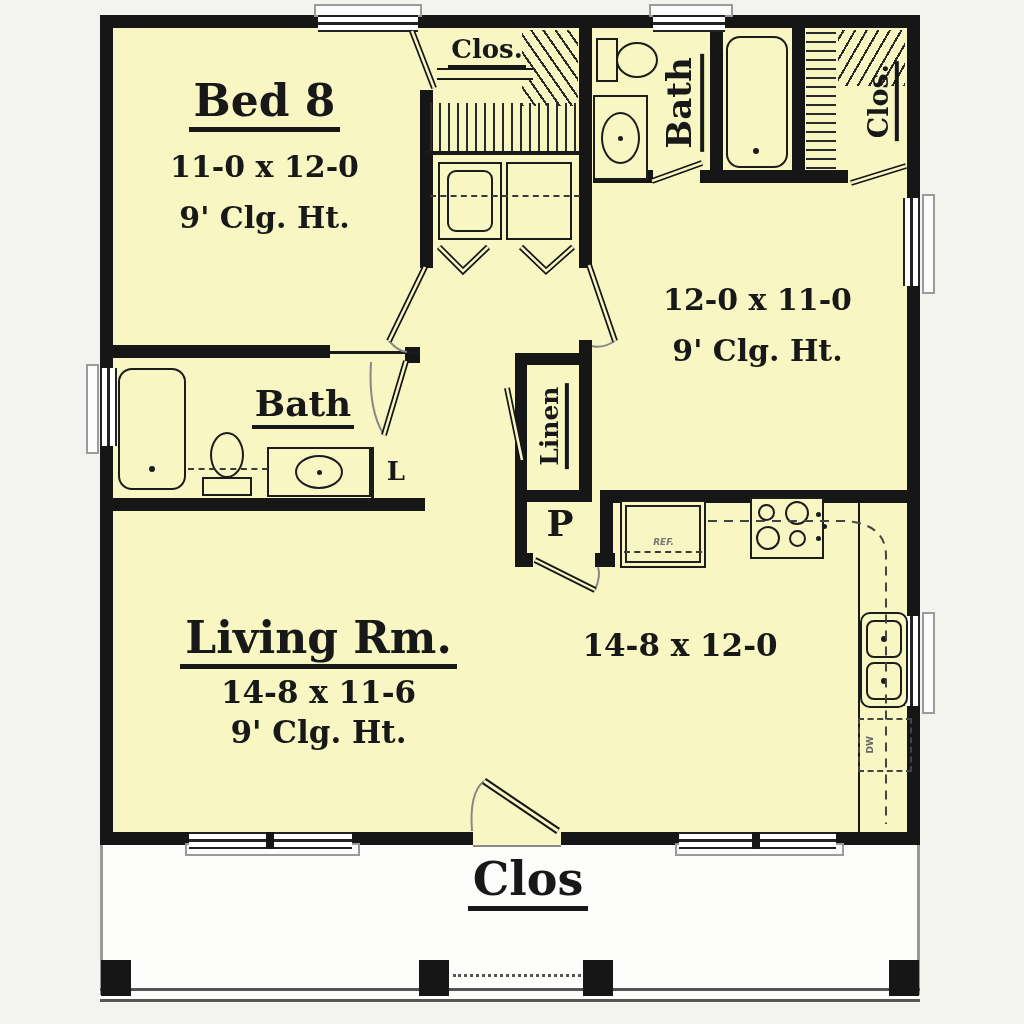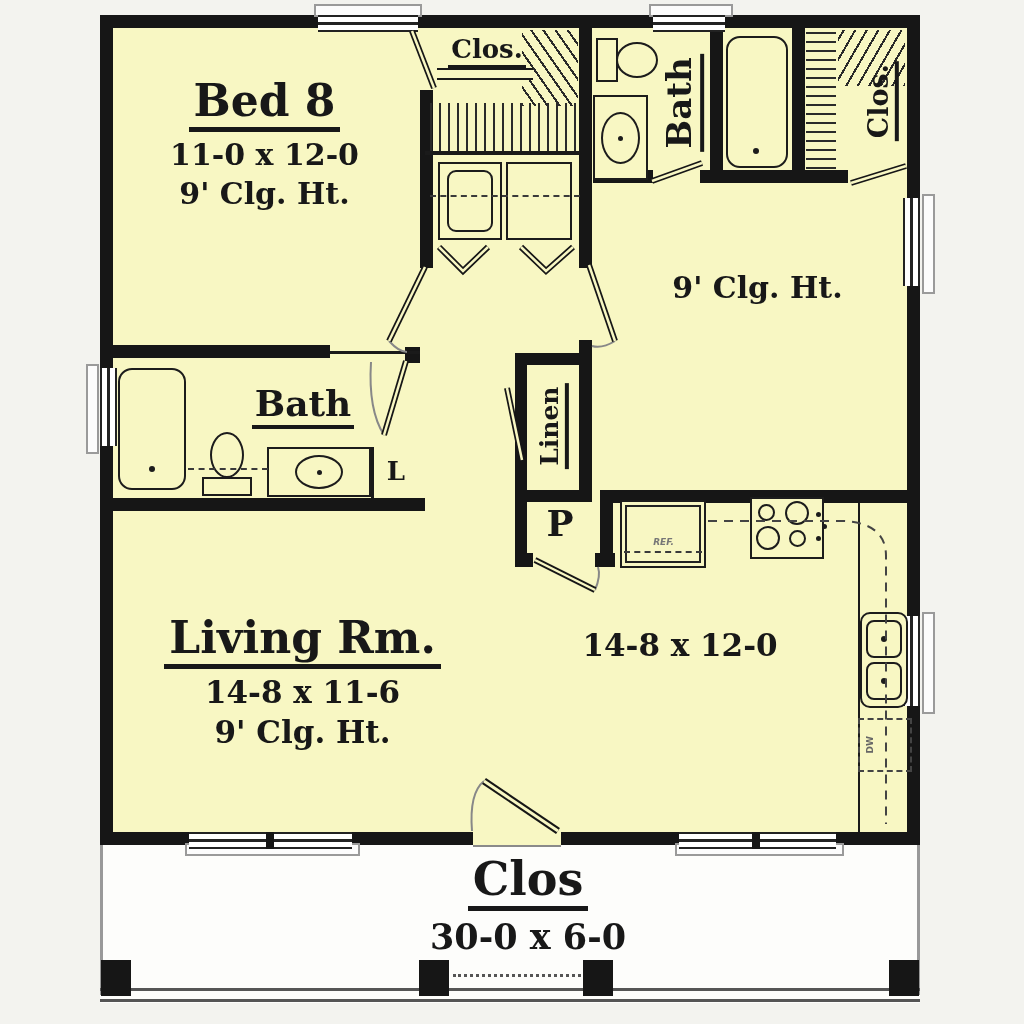--- a/index.html
+++ b/index.html
@@ -23,21 +23,21 @@
   .fix{border:2px solid #1c1c1c;background:#f8f7c3;box-sizing:border-box;}
   .oval{border-radius:50%;}
   .dot{background:#1c1c1c;border-radius:50%;}
   .dashT{border-top:2px dashed #3a3a3a;}
   .dotT{border-top:3px dotted #555;}
   
   .lbl{position:absolute;text-align:center;color:#181818;font-weight:bold;line-height:1.05;}
   .nm{display:inline-block;border-bottom:5px solid #181818;padding:0 5px 3px;}
   .nm2{display:inline-block;border-bottom:4px solid #181818;padding:0 3px 2px;}
   .f44{font-size:44px;} .f46{font-size:46px;} .f42{font-size:42px;}
-  .f30{font-size:30px;margin-top:7px;} .f31{font-size:31px;margin-top:7px;}
+  .f30{font-size:30px;margin-top:19px;} .f31{font-size:31px;margin-top:7px;}
   .f35{font-size:35px;margin-top:8px;}
   .f36{font-size:36px;} .f34{font-size:34px;} .f26{font-size:26px;} .f27{font-size:27px;} .f25{font-size:25px;}
   .rot{transform:rotate(-90deg);transform-origin:center center;}
   .tiny{font-size:9px;color:#777;font-weight:bold;font-family:"DejaVu Sans","Liberation Sans",sans-serif;}
   svg{position:absolute;left:0;top:0;pointer-events:none;}
 </style>
 </head>
 <body>
 
 <div class="stage">
@@ -200,36 +200,36 @@
     </g>
   </svg>
 
   <div class="lbl" style="left:112px;top:78px;width:305px;">
     <div><span class="nm f44">Bed 8</span></div>
     <div class="f30">11-0 x 12-0</div>
     <div class="f30">9' Clg. Ht.</div>
   </div>
 
   <div class="lbl" style="left:600px;top:265px;width:315px;">
+    <div class="f30">12-0 x 11-0</div>
     <div class="f30">9' Clg. Ht.</div>
   </div>
 
-  <div class="lbl" style="left:130px;top:615px;width:345px;">
+  <div class="lbl" style="left:146px;top:615px;width:345px;">
     <div><span class="nm f44">Living Rm.</span></div>
     <div class="f31">14-8 x 11-6</div>
     <div class="f31">9' Clg. Ht.</div>
   </div>
 
   <div class="lbl" style="left:540px;top:622px;width:280px;">
     <div class="f31">14-8 x 12-0</div>
   </div>
 
   <div class="lbl" style="left:400px;top:855px;width:256px;">
     <div><span class="nm f46">Clos</span></div>
-    <div class="f35">30-0 x 6-0</div>
   </div>
 
   <div class="lbl" style="left:435px;top:36px;width:104px;">
     <span class="nm2 f26">Clos.</span>
   </div>
 
   <div class="lbl rot" style="left:633px;top:82px;width:100px;">
     <span class="nm2 f34">Bath</span>
   </div>
 

